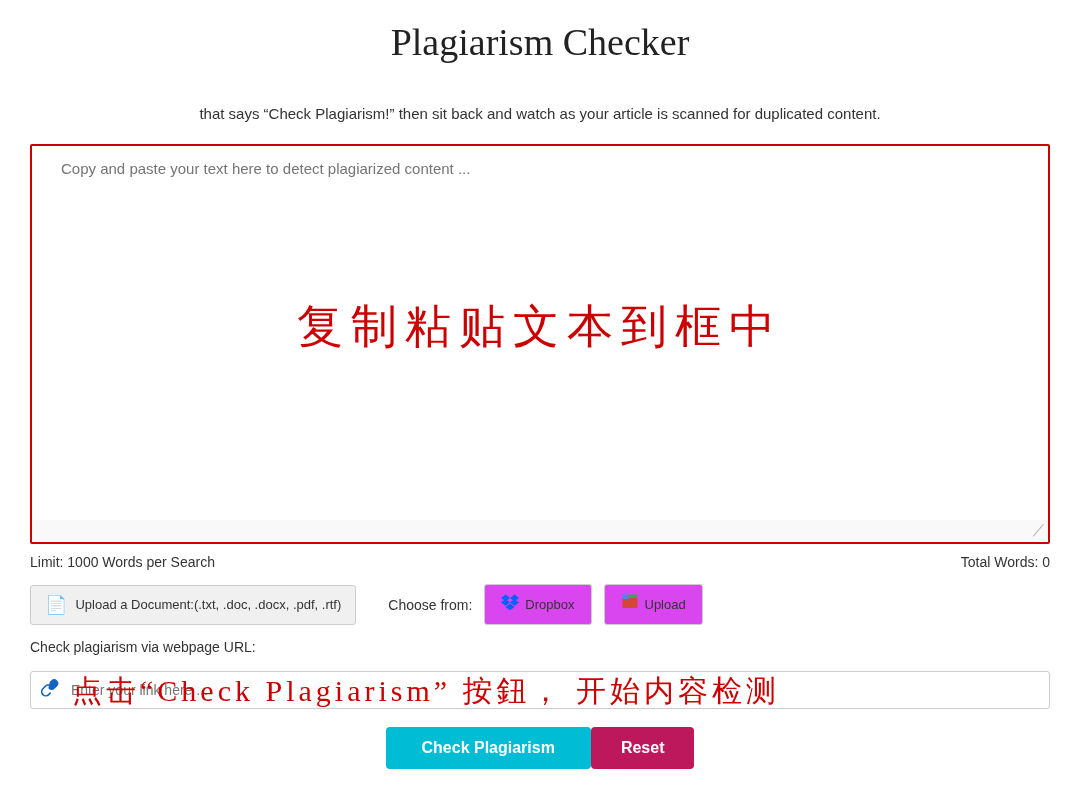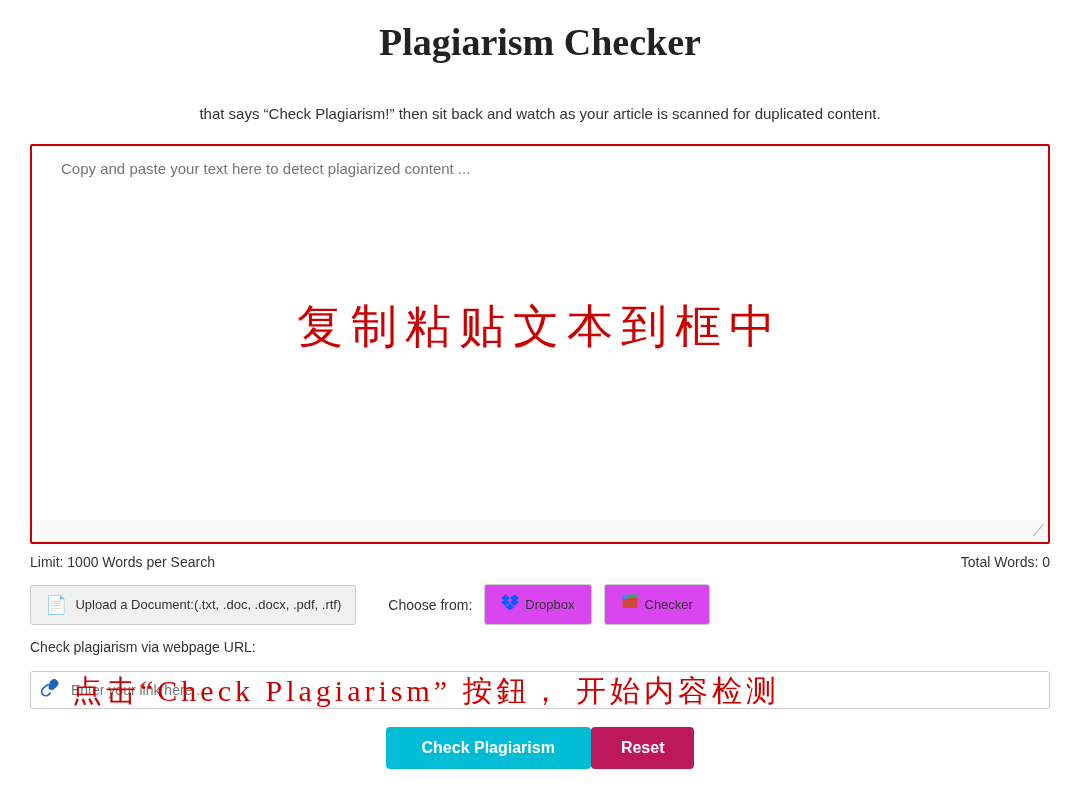--- a/index.html
+++ b/index.html
@@ -13,21 +13,21 @@
       background: #ffffff;
       width: 1080px;
       min-height: 801px;
       padding: 20px 30px;
       color: #333;
     }
 
     .page-title {
       text-align: center;
       font-size: 38px;
-      font-weight: bold;
+      font-weight: normal;
       color: #222;
       margin-bottom: 14px;
       font-family: Georgia, serif;
     }
 
     .description {
       text-align: center;
       font-size: 15px;
       color: #333;
       line-height: 1.6;
@@ -268,21 +268,21 @@
   </button>
 
   <button class="cloud-btn">
     <span class="google-icon">
       <svg width="18" height="18" viewBox="0 0 24 24">
         <rect x="2" y="6" width="20" height="14" rx="2" fill="#d44638"></rect>
         <rect x="2" y="2" width="8" height="6" rx="1" fill="#4285F4"></rect>
         <rect x="10" y="2" width="12" height="4" rx="1" fill="#34A853"></rect>
       </svg>
     </span>
-    <span>Checker</span>
+    <span>Upload</span>
   </button>
 </div>
 
 <div class="url-label">Check plagiarism via webpage URL:</div>
 
 <div class="url-row">
   <span class="url-link-icon">
     <svg width="20" height="20" viewBox="0 0 24 24" fill="#1565C0">
       <path d="M10 13a5 5 0 007.54.54l3-3a5 5 0 00-7.07-7.07l-1.72 1.71"></path>
       <path d="M14 11a5 5 0 00-7.54-.54l-3 3a5 5 0 007.07 7.07l1.71-1.71" stroke="#1565C0" stroke-width="2" fill="none" stroke-linecap="round"></path>

